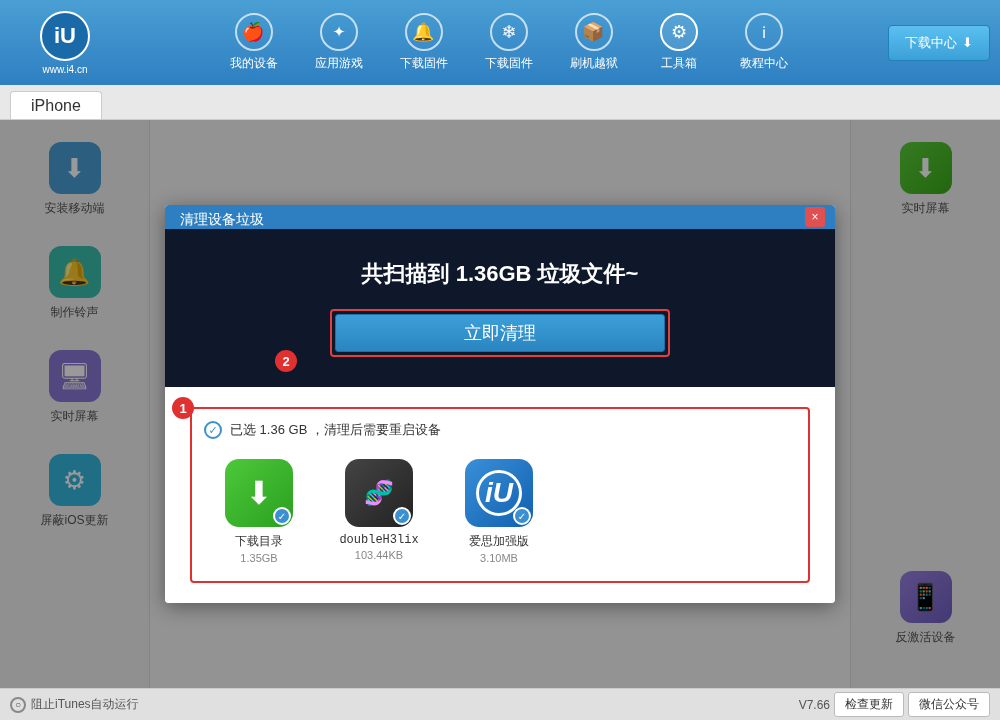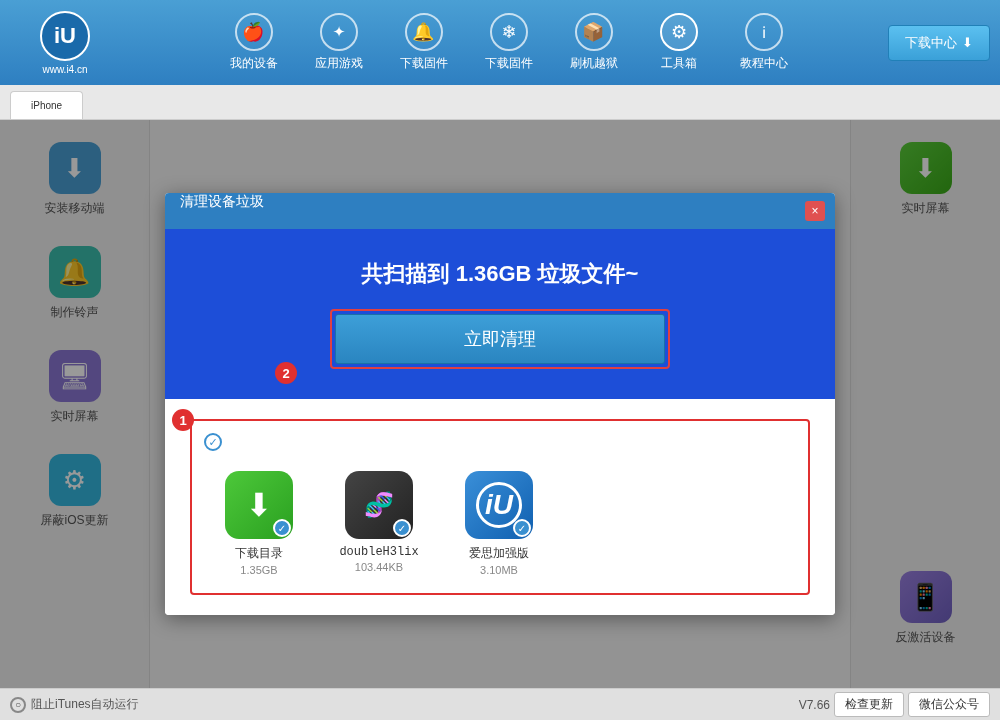--- a/index.html
+++ b/index.html
@@ -102,26 +102,26 @@
       display: flex;
       align-items: flex-end;
       padding: 0 10px;
     }
     .device-tab {
       background: #fff;
       border: 1px solid #ccc;
       border-bottom: none;
       border-radius: 4px 4px 0 0;
       padding: 4px 20px;
-      font-size: 10px;
+      font-size: 16px;
       color: #333;
       cursor: pointer;
       height: 28px;
       display: flex;
-      align-items: center;
+      align-items: flex-end;
     }
 
     
     .main-content {
       width: 100%;
       height: calc(720px - 85px - 35px - 32px);
       background: #f5f5f5;
       display: flex;
       position: relative;
     }
@@ -226,23 +226,23 @@
     .modal {
       width: 670px;
       background: #fff;
       border-radius: 4px;
       overflow: hidden;
       box-shadow: 0 4px 20px rgba(0,0,0,0.4);
       position: relative;
     }
     .modal-header {
       background: #2e7fc1;
-      height: 36px;
-      display: flex;
-      align-items: flex-start;
+      height: 24px;
+      display: flex;
+      align-items: flex-end;
       padding: 0 15px;
       color: #fff;
       font-size: 14px;
       position: relative;
     }
     .modal-close {
       position: absolute;
       right: 10px;
       top: 50%;
       transform: translateY(-50%);
@@ -251,21 +251,21 @@
       background: #e05050;
       border-radius: 3px;
       display: flex;
       align-items: center;
       justify-content: center;
       color: #fff;
       font-size: 12px;
       cursor: pointer;
     }
     .modal-blue-section {
-      background: #1d4ed8;
+      background: #0f172a;
       padding: 30px 40px 30px;
       display: flex;
       flex-direction: column;
       align-items: center;
       justify-content: space-between;
     }
     .modal-scan-text {
       color: #fff;
       font-size: 22px;
       font-weight: bold;
@@ -277,21 +277,21 @@
       padding: 3px;
       width: 340px;
     }
     .modal-clean-btn {
       width: 100%;
       background: linear-gradient(180deg, #3d9fd8 0%, #2a85c0 100%);
       border: 1px solid #1a70a8;
       border-radius: 3px;
       color: #fff;
       font-size: 18px;
-      padding: 12px;
+      padding: 6px;
       cursor: pointer;
       font-family: 'Microsoft YaHei', sans-serif;
     }
 
     
     .badge-num {
       position: absolute;
       width: 22px;
       height: 22px;
       background: #e03030;
@@ -491,20 +491,21 @@
 
       <div class="modal-bottom">
         <div style="position:relative;">
 
           <div class="badge-num" style="position:absolute; top:-10px; left:-18px;">
             <span>1</span>
           </div>
           <div class="red-outline-box">
             <div class="modal-selected-info">
               <div class="check-circle">✓</div>
+              <span>已选 1.36 GB ，清理后需要重启设备</span>
             </div>
             <div class="app-grid">
 
               <div class="app-item">
                 <div class="app-icon-wrapper">
                   <div class="app-icon green">⬇</div>
                   <div class="app-check">✓</div>
                 </div>
                 <span class="app-name">下载目录</span>
                 <span class="app-size">1.35GB</span>

